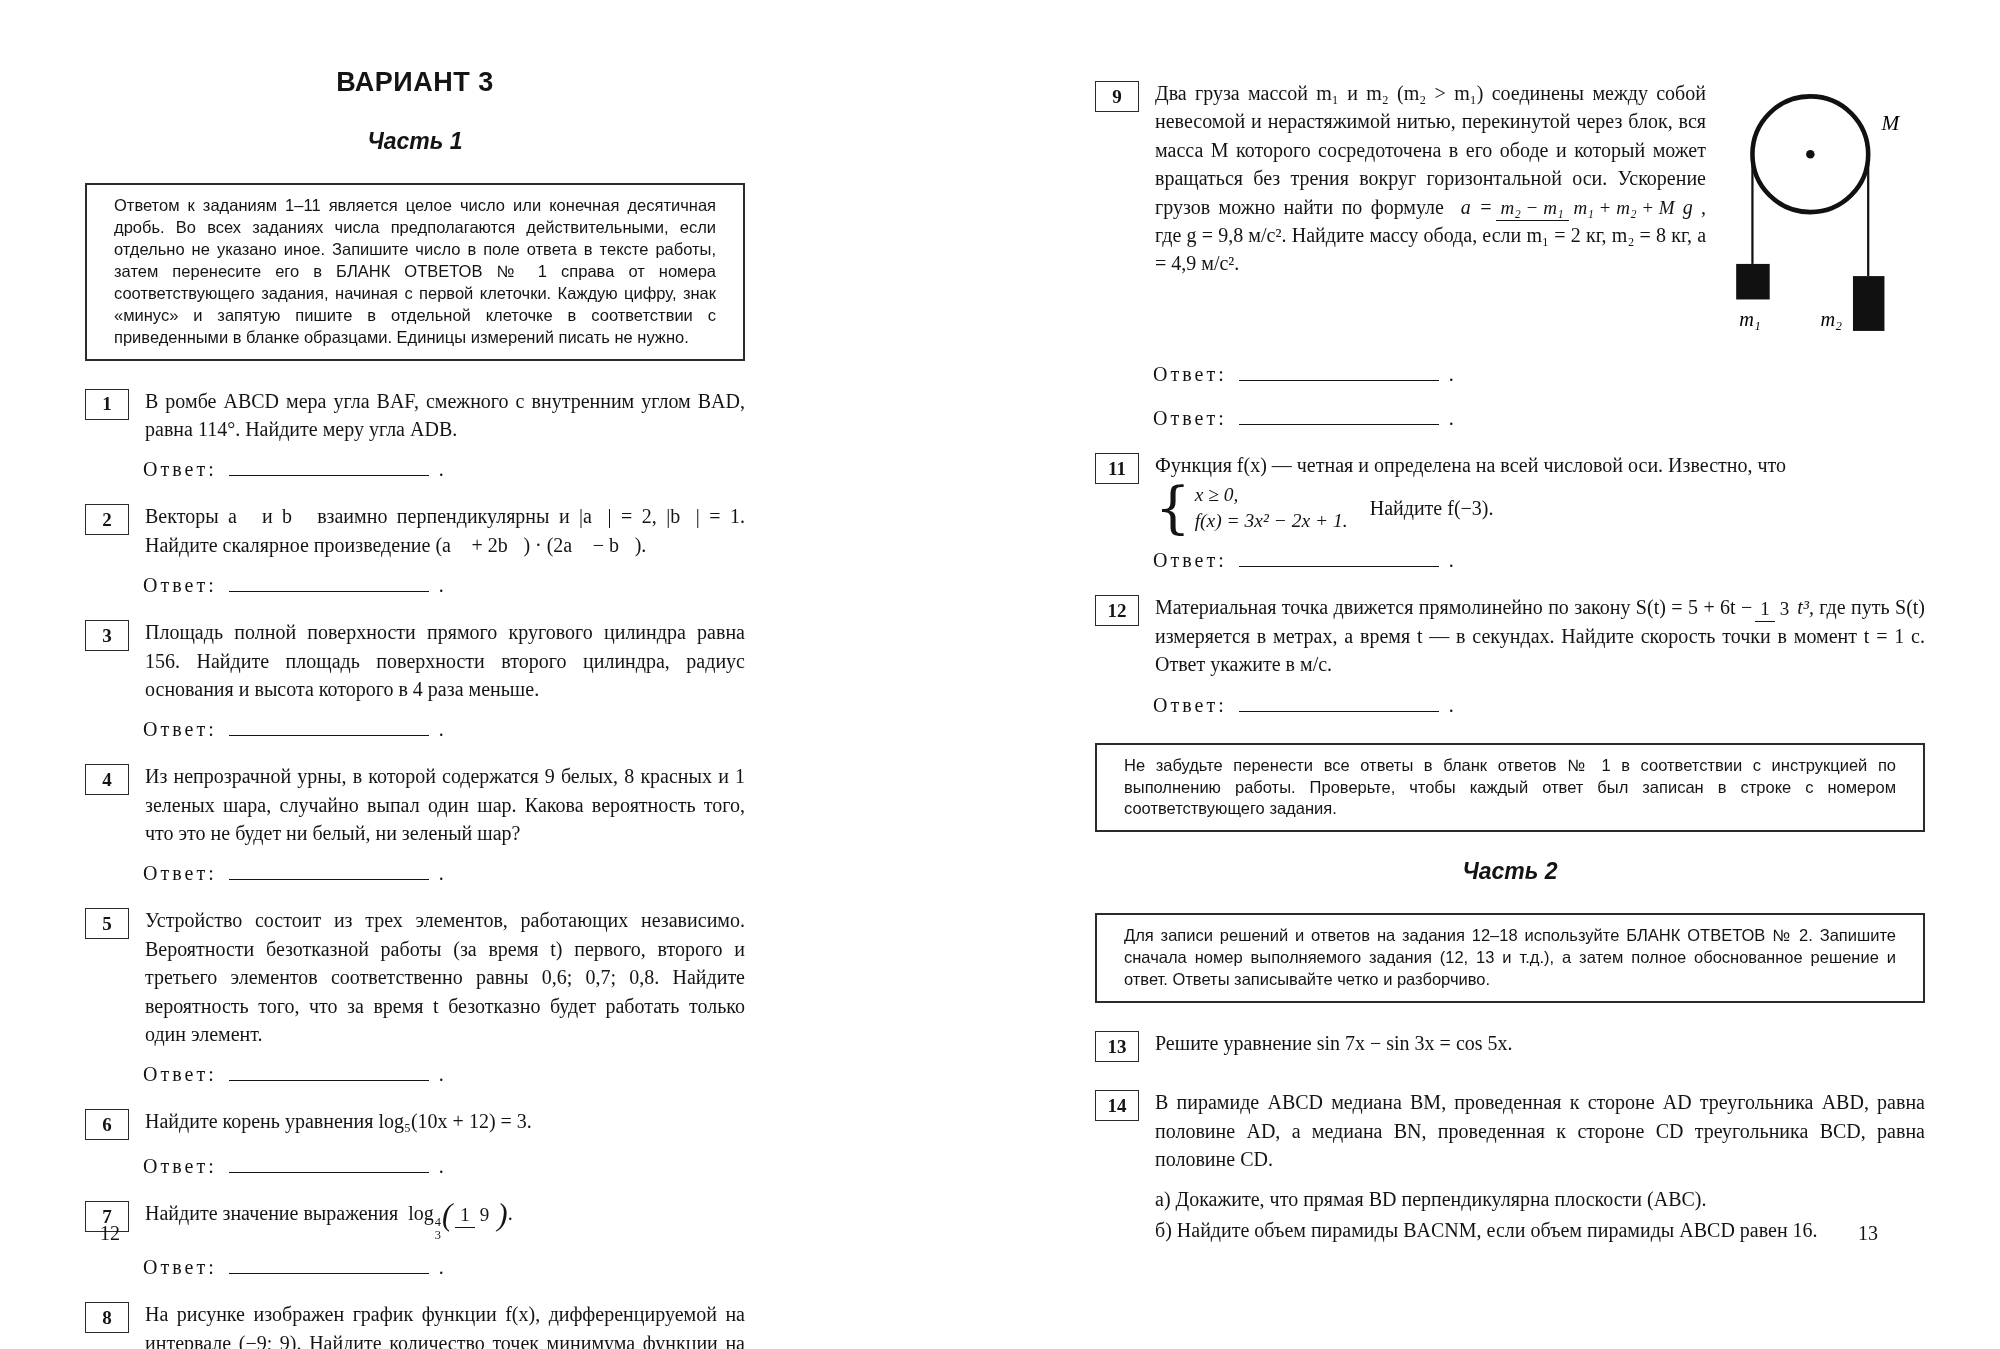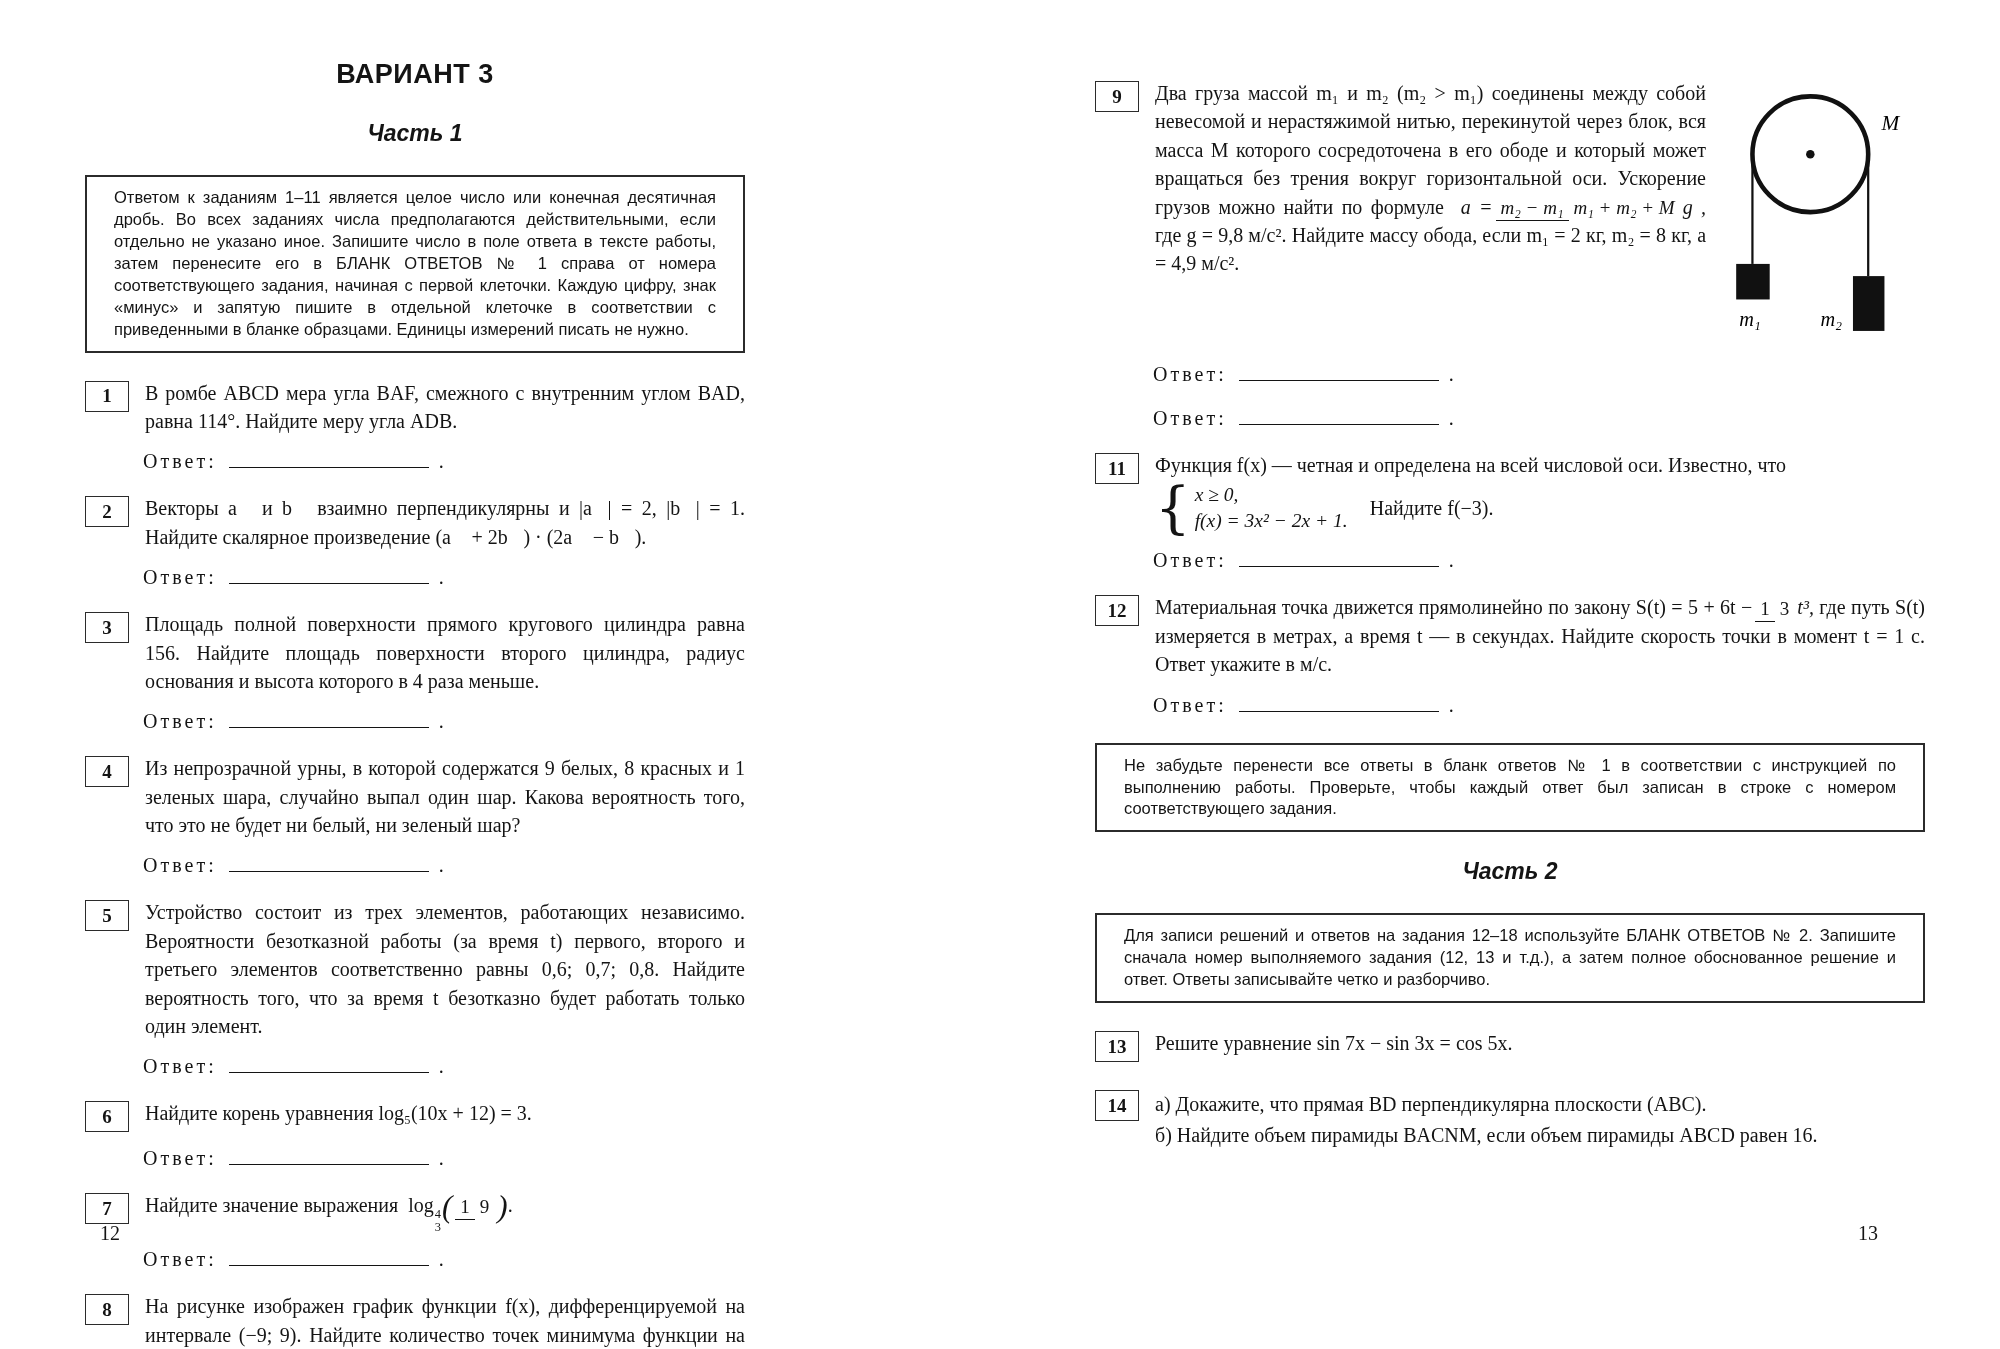--- a/index.html
+++ b/index.html
@@ -6,21 +6,21 @@
   body{
     width:2000px;height:1349px;position:relative;background:#ffffff;
     font-family:"Liberation Serif", serif;color:#141414;overflow:hidden;
     -webkit-font-smoothing:antialiased;
   }
   .page{position:absolute;top:55px;}
   .page-left{left:85px;width:660px;}
   .page-right{left:1095px;width:830px;}
 
   h1.doc-title{font-family:"Liberation Sans",sans-serif;font-size:27px;font-weight:bold;
-    text-align:center;margin:4px 0 30px 0;letter-spacing:0.5px;}
+    text-align:center;margin:12px 0 30px 0;letter-spacing:0.5px;}
   h2.part-heading{font-family:"Liberation Sans",sans-serif;font-size:23px;font-weight:bold;
     text-align:center;margin:0 0 28px 0;font-style:italic;}
 
   .rulebox{border:2px solid #2b2b2b;padding:10px 27px;
     font-family:"Liberation Sans",sans-serif;font-size:16.5px;line-height:1.33;
     text-align:justify;margin-bottom:26px;}
 
   .prob{display:flex;align-items:flex-start;margin-top:4px;}
   .pnum{flex:none;width:42px;height:29px;border:1.6px solid #2b2b2b;
     display:flex;align-items:center;justify-content:center;
@@ -228,20 +228,21 @@
   </div>
 
   <div class="prob">
     <div class="pnum">13</div>
     <div class="pbody">Решите уравнение  sin 7x − sin 3x = cos 5x.</div>
   </div>
 
   <div class="prob" style="margin-top:26px">
     <div class="pnum">14</div>
     <div class="pbody sub-items">
+      <div class="p14text">В пирамиде ABCD медиана BM, проведенная к стороне AD треугольника ABD, равна половине AD, а медиана BN, проведенная к стороне CD треугольника BCD, равна половине CD.</div>
       <p>а) Докажите, что прямая BD перпендикулярна плоскости (ABC).</p>
       <p>б) Найдите объем пирамиды BACNM, если объем пирамиды ABCD равен 16.</p>
     </div>
   </div>
 
 </div>
 
 <div class="pagenum pagenum-left">12</div>
 <div class="pagenum pagenum-right">13</div>
 

